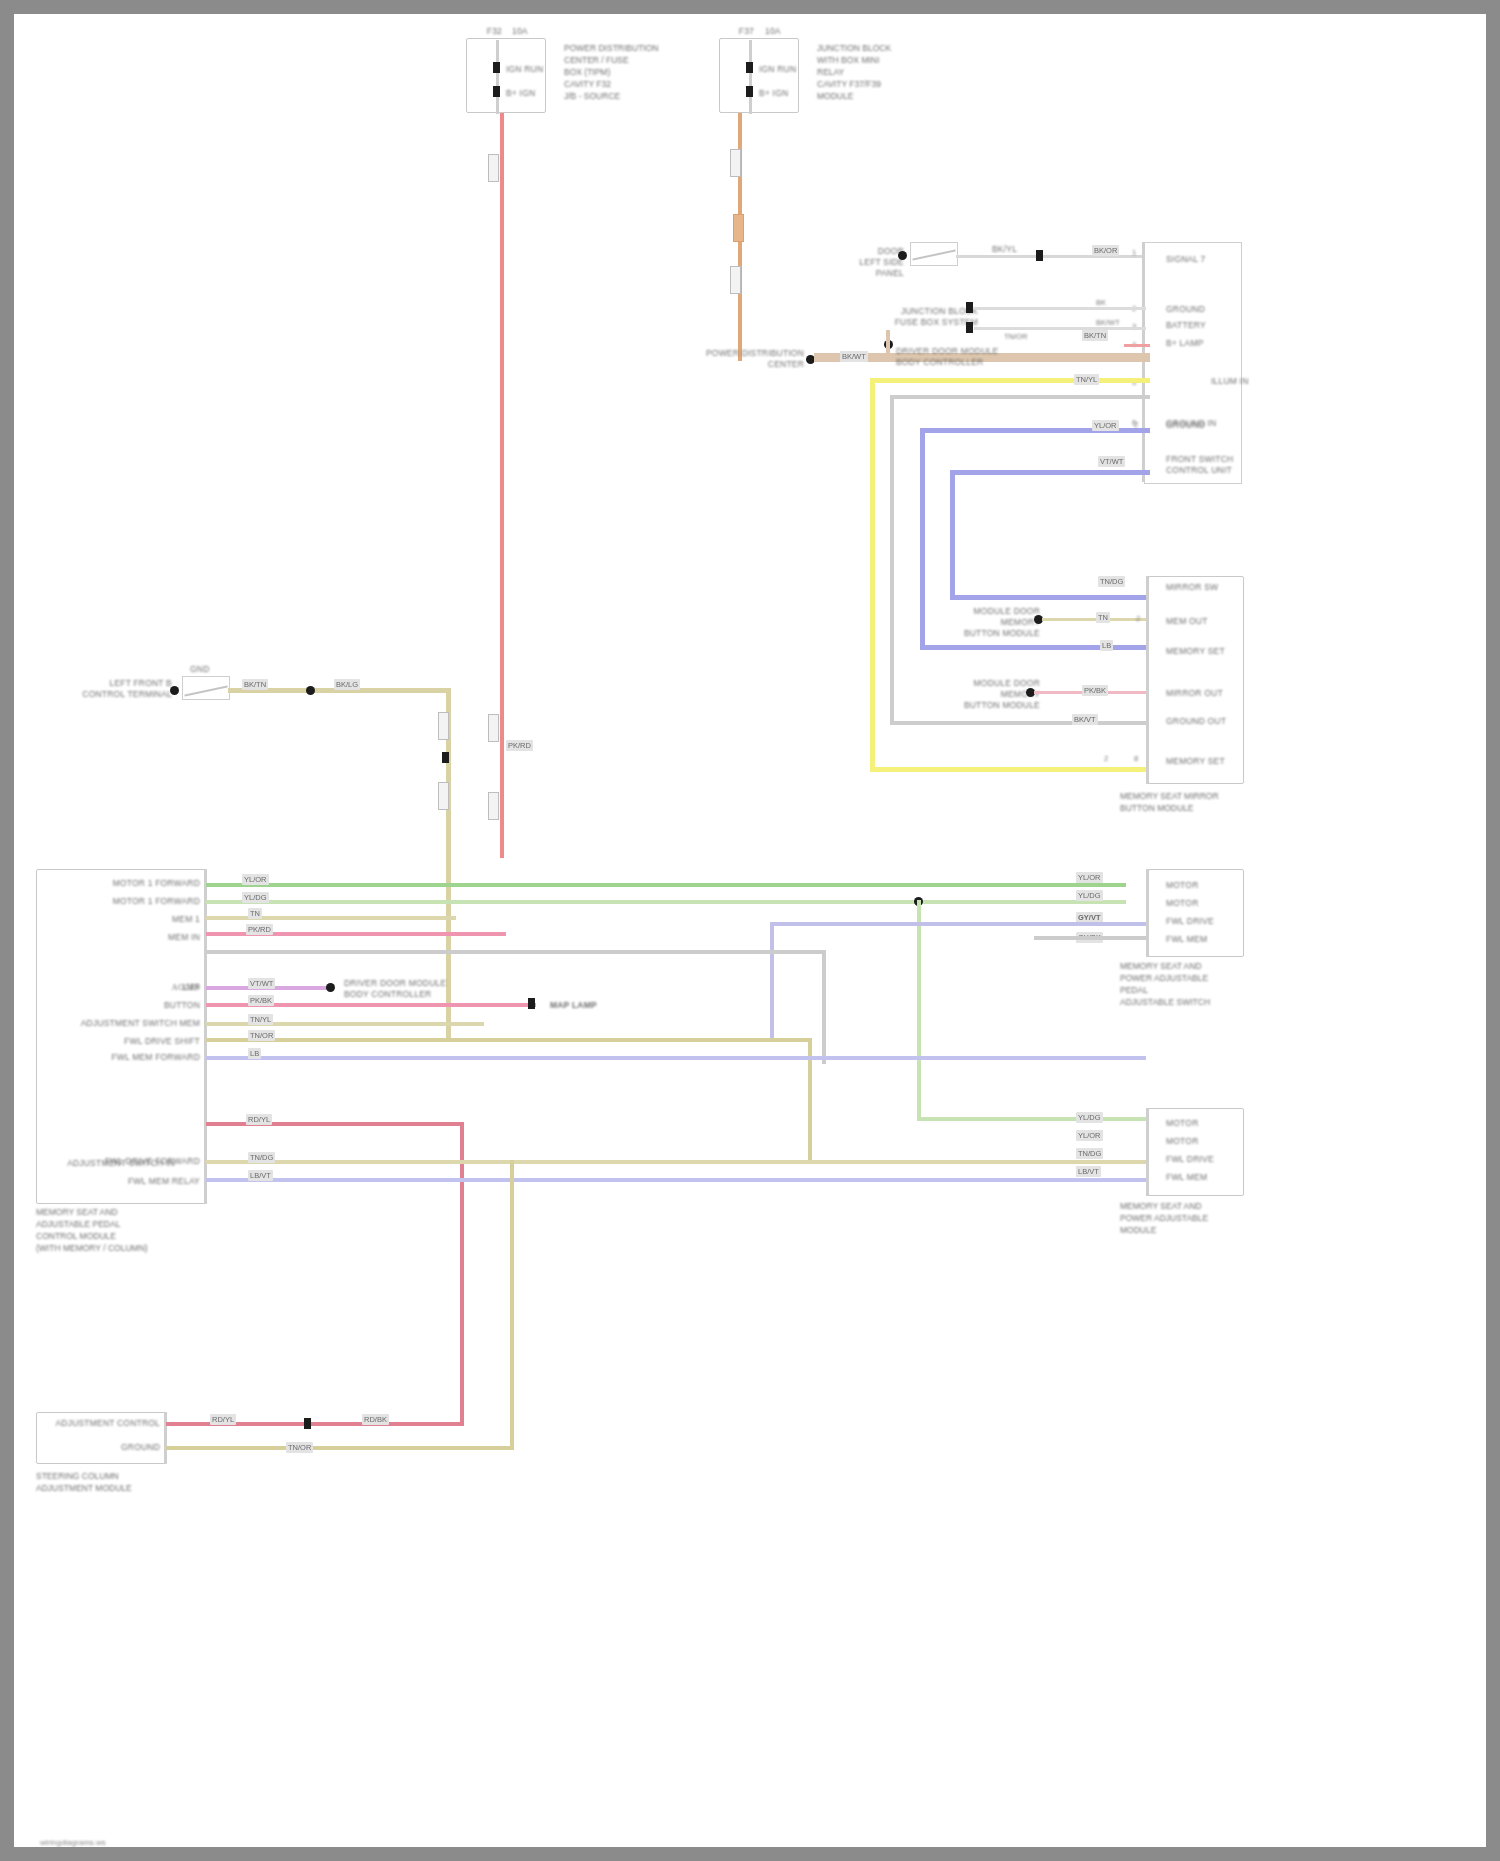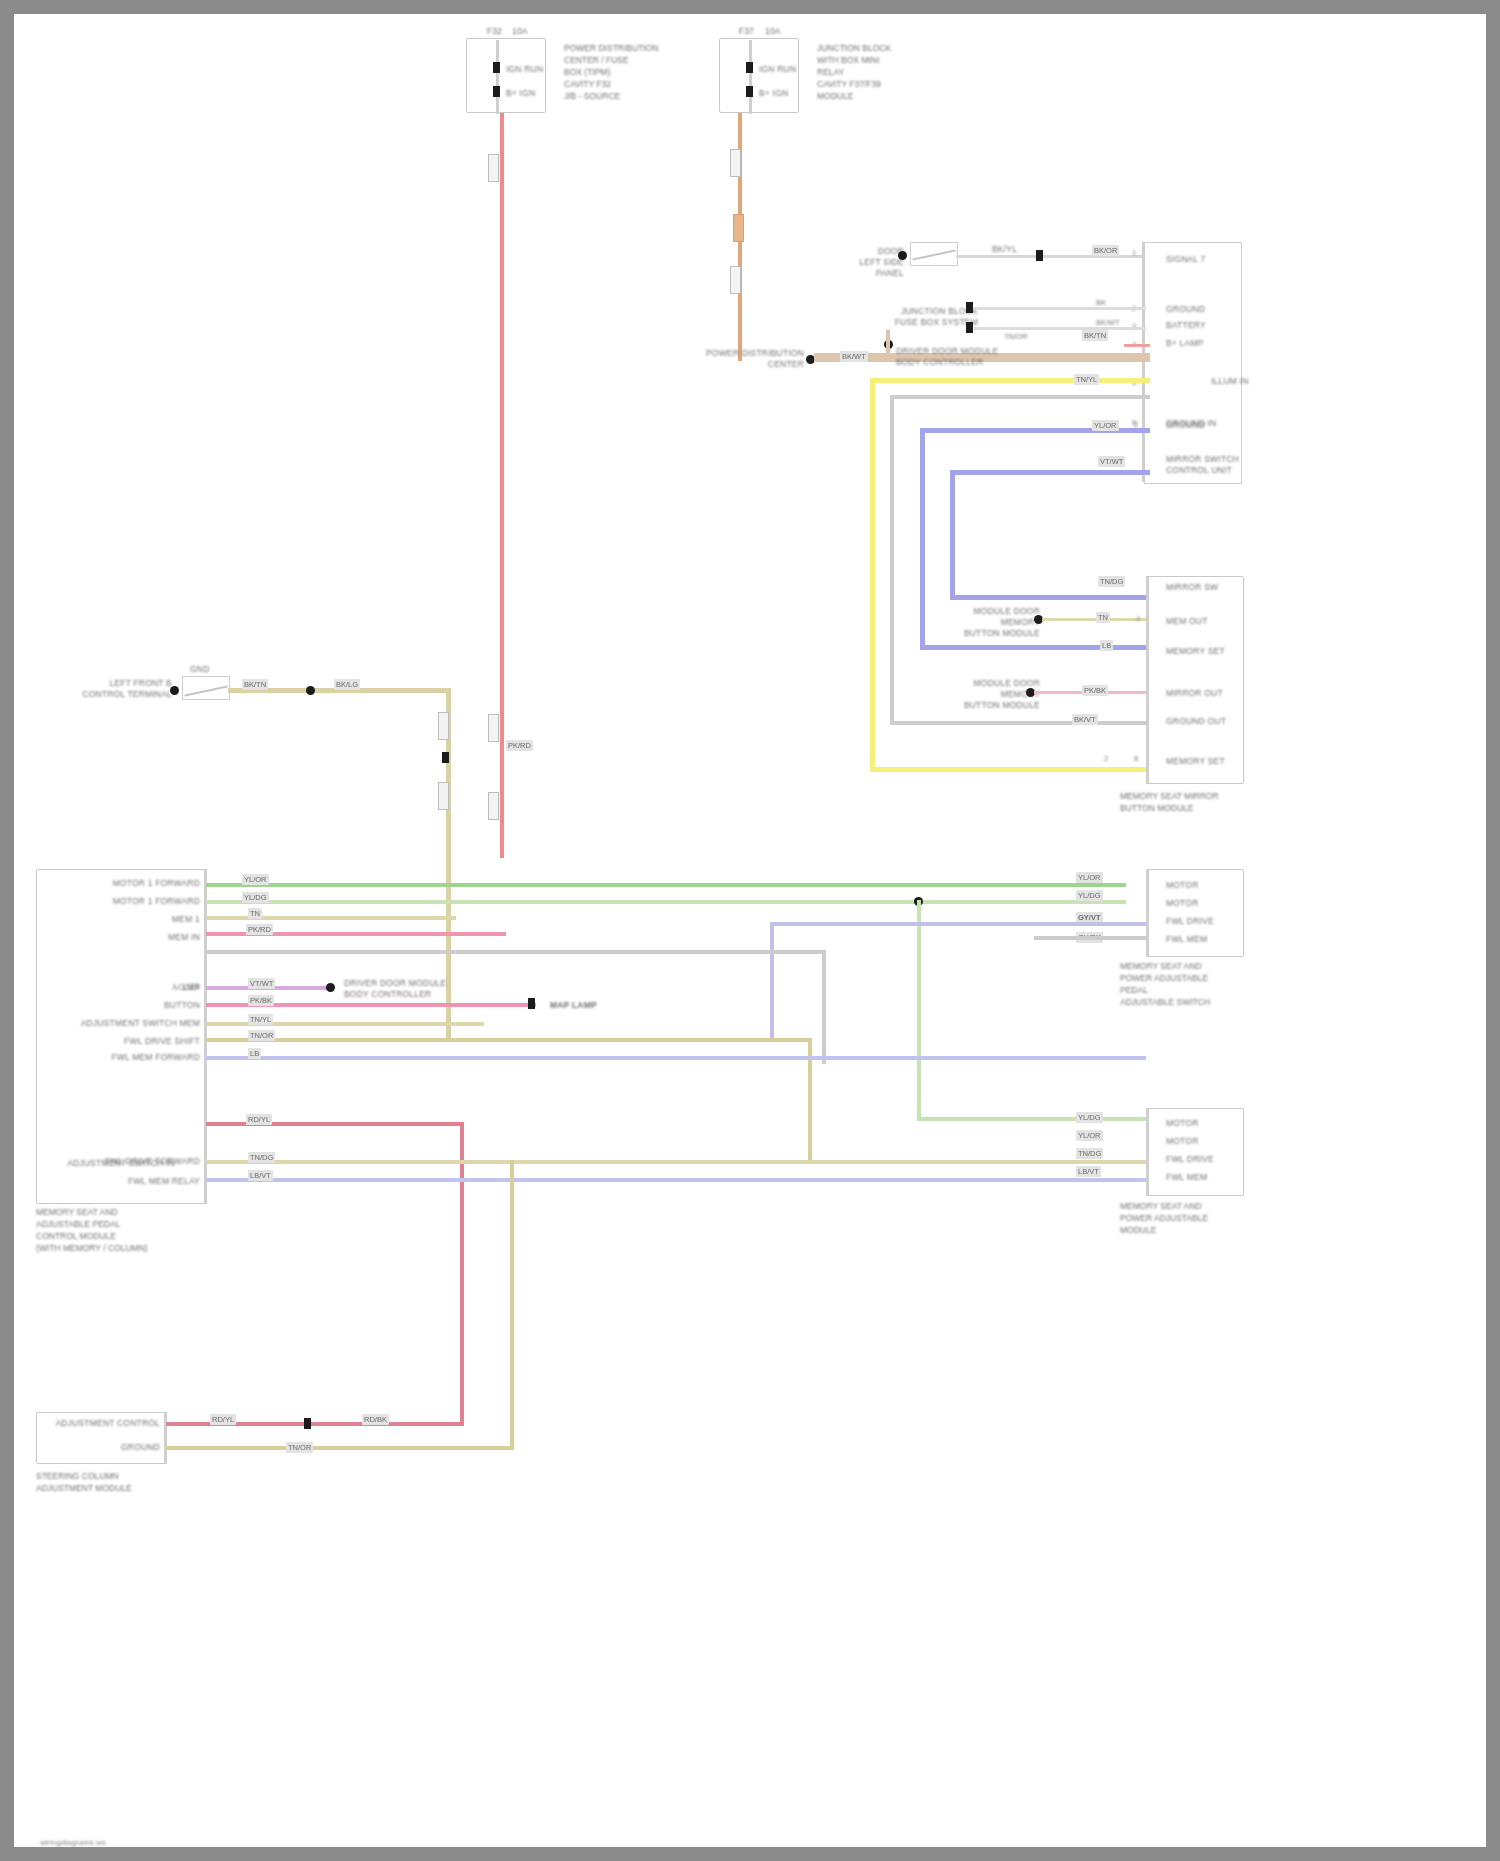--- a/index.html
+++ b/index.html
@@ -118,21 +118,21 @@
   <div class="pin" style="left:1118px;top:290px;">2</div>
   <div class="lbl" style="left:1152px;top:290px;">GROUND</div>
   <div class="pin" style="left:1118px;top:308px;">3</div>
   <div class="lbl" style="left:1152px;top:306px;">BATTERY</div>
   <div class="pin" style="left:1118px;top:326px;">4</div>
   <div class="lbl" style="left:1152px;top:324px;">B+ LAMP</div>
   <div class="pin" style="left:1118px;top:364px;">5</div>
   <div class="lbl" style="left:1152px;top:362px;width:72px;white-space:pre-line;line-height:11px;margin-left:45px;">ILLUM IN</div>
   <div class="pin" style="left:1118px;top:404px;">6</div>
   <div class="lbl" style="left:1152px;top:404px;width:72px;white-space:pre-line;line-height:11px;">GROUND IN</div>
-  <div class="lbl" style="left:1152px;top:440px;width:80px;white-space:pre-line;line-height:11px;">MIRROR SWITCH
+  <div class="lbl" style="left:1152px;top:440px;width:80px;white-space:pre-line;line-height:11px;">FRONT SWITCH
 CONTROL UNIT</div>
   <div class="lbl" style="left:1152px;top:432px;opacity:0;">BATTERY</div>
 
   <div class="lbl r" style="left:852px;top:292px;width:112px;white-space:pre-line;line-height:11px;">JUNCTION BLOCK
 FUSE BOX SYSTEM</div>
   <div class="conn" style="left:952px;top:288px;"></div>
   <div class="conn" style="left:952px;top:308px;"></div>
   <div class="wire wh" style="left:960px;top:293px;width:172px;background:#dcdcdc;"></div>
   <div class="wire wh" style="left:960px;top:313px;width:172px;background:#dcdcdc;"></div>
   <div class="pin" style="left:1082px;top:284px;">BK</div>

